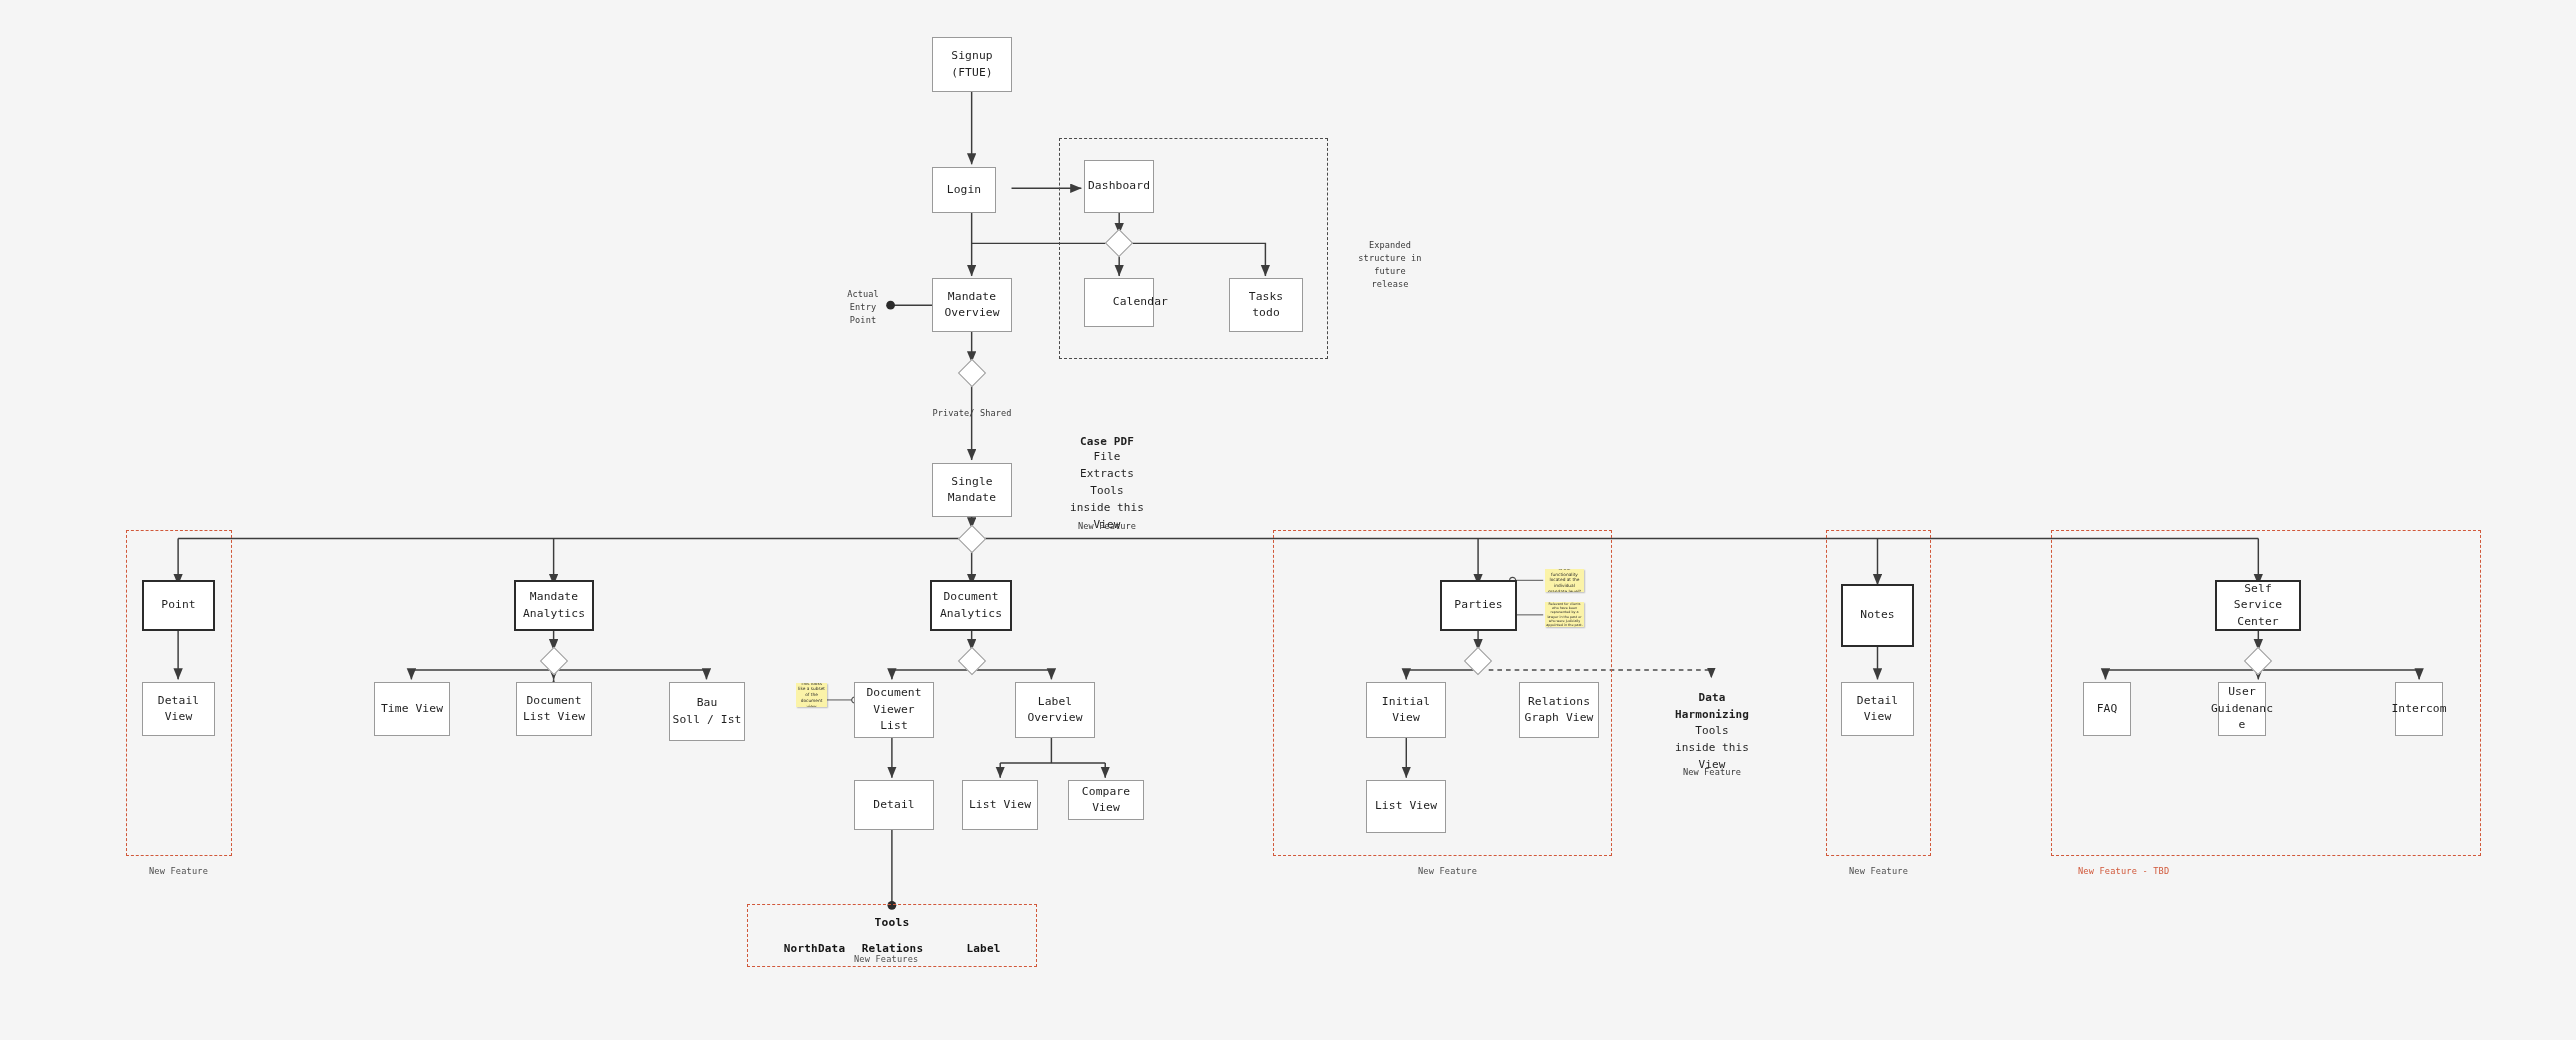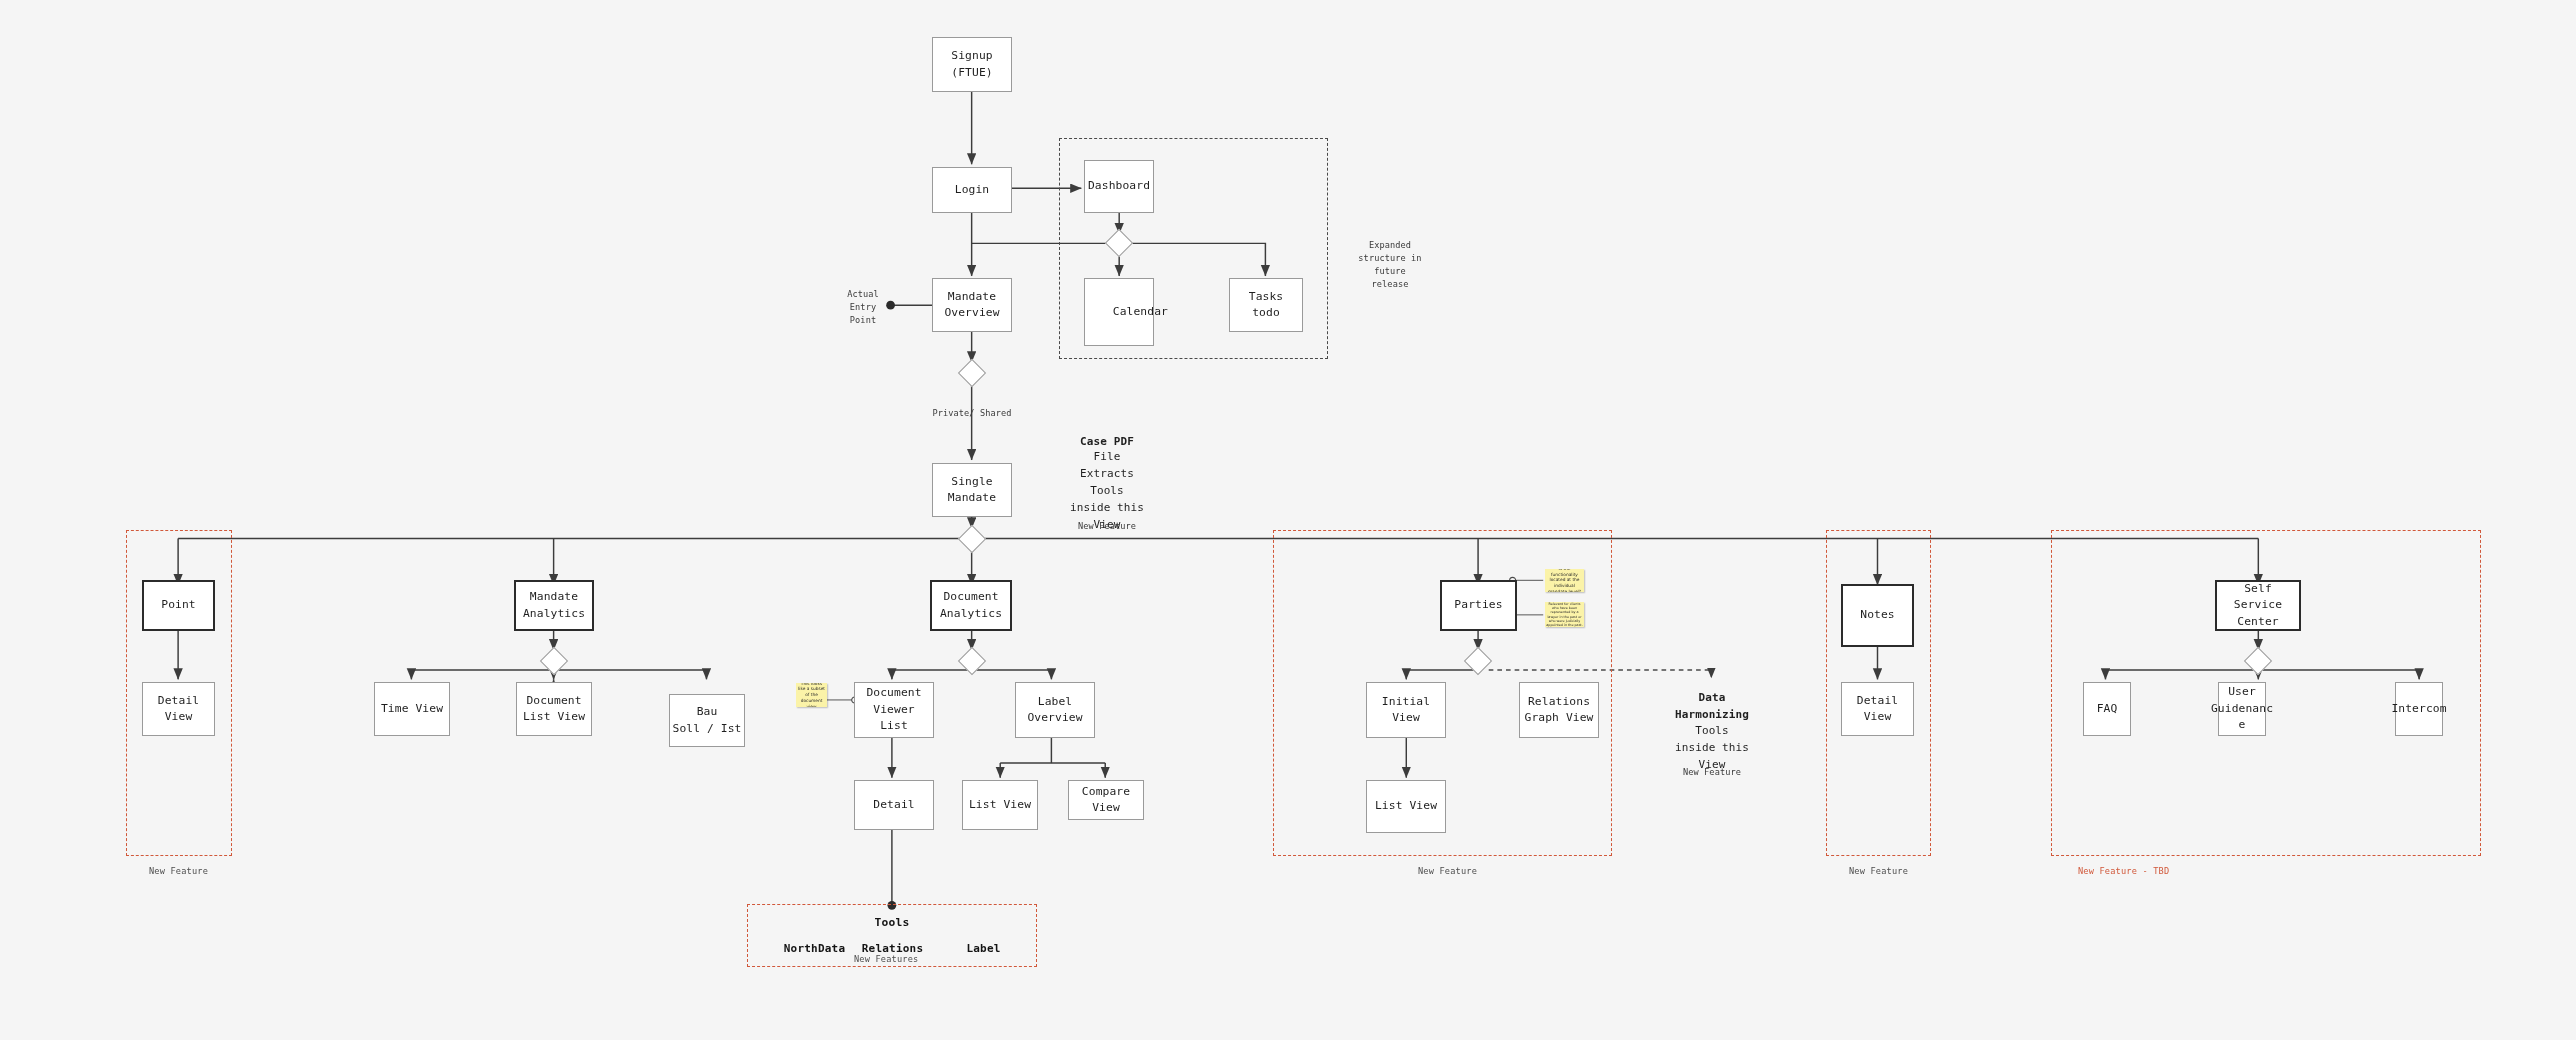--- a/index.html
+++ b/index.html
@@ -248,27 +248,27 @@
 
   <div class="group-frame" style="left:1826px; top:530px; width:105px; height:326px;"></div>
   <div class="group-label" style="left:1849px; top:866px;">New Feature</div>
 
   <div class="group-frame" style="left:2051px; top:530px; width:430px; height:326px;"></div>
   <div class="group-label tbd" style="left:2078px; top:866px;">New Feature - TBD</div>
 
   <div class="node" style="left:932px; top:37px; width:80px; height:55px;">Signup
 (FTUE)</div>
 
-  <div class="node" style="left:932px; top:167px; width:80px; height:46px;">Login</div>
+  <div class="node" style="left:932px; top:167px; width:64px; height:46px;">Login</div>
 
   <div class="node" style="left:1084px; top:160px; width:70px; height:53px;">Dashboard</div>
 
   <div class="diamond" style="left:1109px; top:233px;"></div>
 
-  <div class="node" style="left:1084px; top:278px; width:70px; height:68px;padding-left:44px;">Calendar</div>
+  <div class="node" style="left:1084px; top:278px; width:70px; height:49px;padding-left:44px;">Calendar</div>
 
   <div class="node" style="left:1229px; top:278px; width:74px; height:54px;">Tasks
 todo</div>
 
   <div class="small-label" style="left:835px; top:288px; width:56px;">Actual
 Entry
 Point</div>
 
   <div class="node" style="left:932px; top:278px; width:80px; height:54px;">Mandate
 Overview</div>
@@ -298,21 +298,21 @@
   <div class="node primary" style="left:142px; top:580px; width:73px; height:51px;">Point</div>
   <div class="node" style="left:142px; top:682px; width:73px; height:54px;">Detail
 View</div>
 
   <div class="node primary" style="left:514px; top:580px; width:80px; height:51px;">Mandate
 Analytics</div>
   <div class="diamond" style="left:544px; top:651px;"></div>
   <div class="node" style="left:374px; top:682px; width:76px; height:54px;">Time View</div>
   <div class="node" style="left:516px; top:682px; width:76px; height:54px;">Document
 List View</div>
-  <div class="node" style="left:669px; top:682px; width:76px; height:53px;margin-top:12px;">Bau
+  <div class="node" style="left:669px; top:682px; width:76px; height:59px;">Bau
 Soll / Ist</div>
 
   <div class="node primary" style="left:930px; top:580px; width:82px; height:51px;">Document
 Analytics</div>
   <div class="diamond" style="left:962px; top:651px;"></div>
 
   <div class="sticky" style="left:796px; top:683px; width:31px; height:24px;">This looks like a subset of the document view</div>
 
   <div class="node" style="left:854px; top:682px; width:80px; height:56px;">Document
 Viewer

